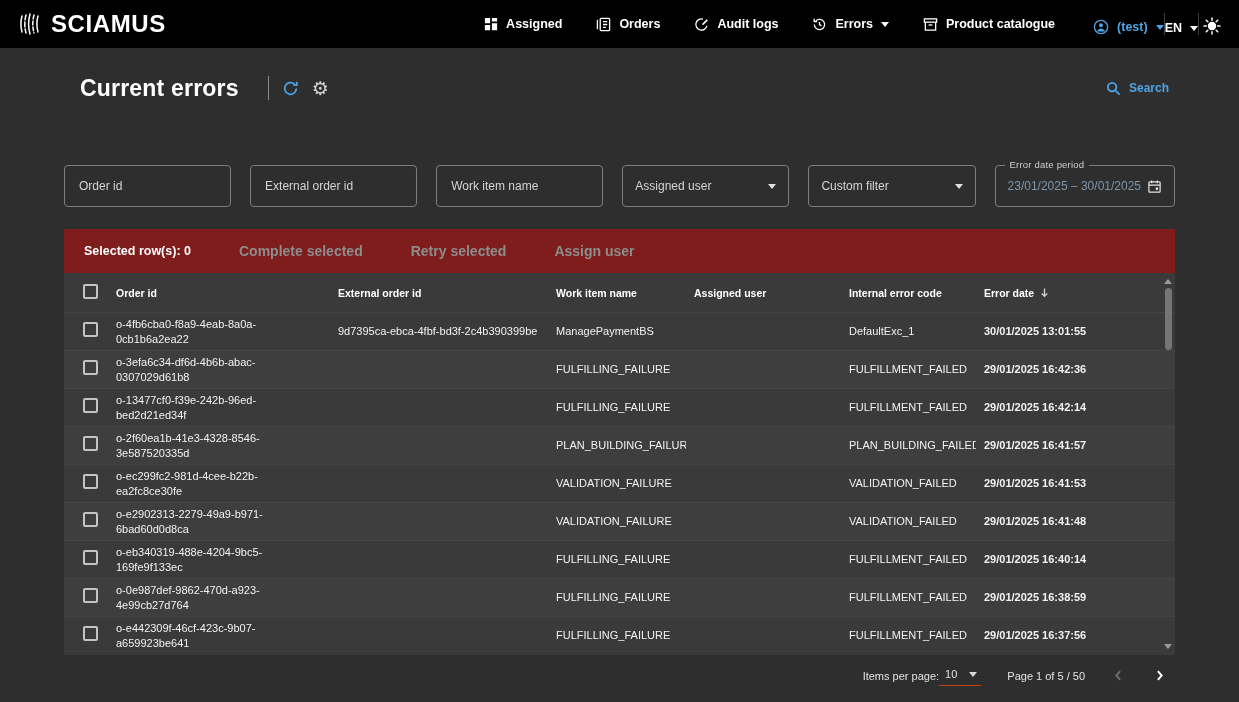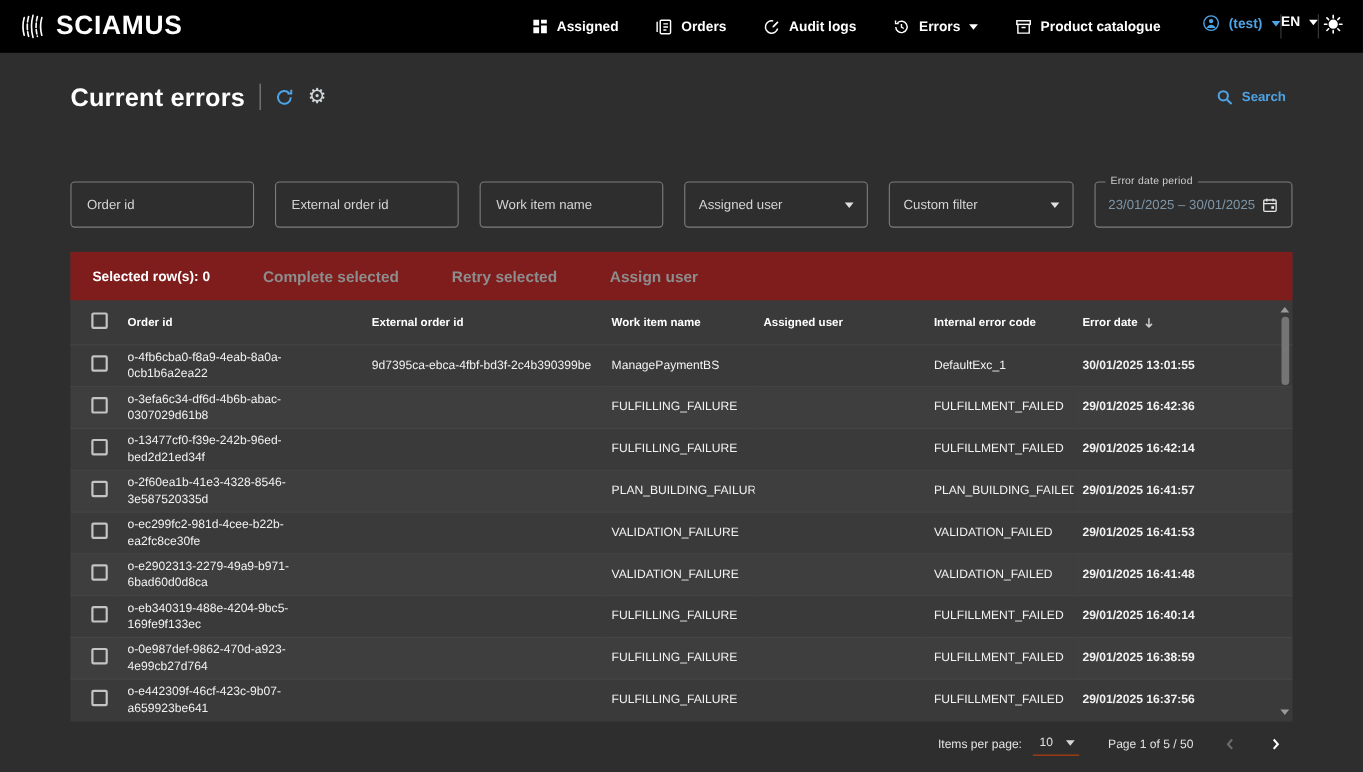--- a/index.html
+++ b/index.html
@@ -12,31 +12,31 @@
   }
   svg { display:block; }
 
   
   .topbar { height:48px; background:#000; display:flex; align-items:center; padding:0 18px; }
   .brand { display:flex; align-items:center; gap:9px; font-size:24px; font-weight:bold; letter-spacing:.6px; }
   .brand-icon { color:#fff; }
   .nav { display:flex; align-items:center; gap:34px; margin-left:auto; }
   .nav-item { display:flex; align-items:center; gap:8px; font-size:12.5px; font-weight:bold; cursor:pointer; white-space:nowrap; }
   .nav-item .ic { color:#fff; }
-  .right-group { display:flex; align-items:flex-start; margin-left:38px; }
+  .right-group { display:flex; align-items:flex-end; margin-left:38px; }
   .tb-divider { width:1px; height:22px; background:#3d3d3d; }
   .user-item { color:#4ea3e4; }
   .user-item .ic { color:#4ea3e4; }
   .caret { width:0; height:0; border-left:4px solid transparent; border-right:4px solid transparent; border-top:5px solid currentColor; display:inline-block; }
   .theme-toggle { color:#fff; margin-left:4px; }
 
   
   .main { padding:16px 64px 0 64px; }
   .title-row { display:flex; align-items:center; gap:13px; margin-top:8px; height:32px; }
-  .page-title { font-size:23px; font-weight:bold; margin:0; letter-spacing:.2px; }
+  .page-title { font-size:23px; font-weight:bold; margin:16px; letter-spacing:.2px; }
   .title-sep { width:1px; height:24px; background:#8a8a8a; }
   .icon-btn { background:none; border:none; padding:0; cursor:pointer; display:flex; align-items:center; }
   .refresh { color:#4ea3e4; }
   .gear { color:#cfd6da; font-size:19px; line-height:1; font-family:"DejaVu Sans", sans-serif; }
   .search-btn { margin-left:auto; display:flex; align-items:center; gap:8px; color:#4ea3e4; font-size:12px; font-weight:bold; cursor:pointer; background:none; border:none; font-family:inherit; }
 
   
   .filters { display:flex; gap:19px; margin-top:26px; }
   .field { flex:1; height:42px; border:1px solid #7d7d7d; border-radius:4px; display:flex; align-items:center; padding:0 12px; position:relative;margin-top:35px; }
   .field input { background:transparent; border:none; outline:none; color:#eee; font-size:12px; font-family:inherit; width:100%; }
@@ -65,21 +65,21 @@
 
   
   .scrollbar { position:absolute; top:50px; right:1px; bottom:6px; width:12px; display:flex; flex-direction:column; align-items:center; }
   .scroll-up { width:0;height:0;border-left:4px solid transparent;border-right:4px solid transparent;border-bottom:5px solid #9a9a9a; }
   .scroll-down { width:0;height:0;border-left:4px solid transparent;border-right:4px solid transparent;border-top:5px solid #9a9a9a; }
   .scroll-thumb { width:7px; height:62px; background:#757575; border-radius:4px; margin-top:4px; }
   .scroll-spacer { flex:1; }
 
   
   .pagination { display:flex; align-items:center; justify-content:flex-end; gap:26px; height:42px; padding-right:8px; font-size:11px; color:#e2e2e2; }
-  .ipp { display:flex; align-items:center; gap:10px; }
+  .ipp { display:flex; align-items:center; }
   .ipp-select { display:flex; align-items:center; gap:12px; border-bottom:1px solid #c2410c; padding:3px 4px 5px 6px; cursor:pointer; }
   .ipp-select .caret { color:#d8d8d8; }
   .page-info { color:#e2e2e2; }
   .pg-btn { background:none; border:none; padding:0; cursor:pointer; }
   .pg-prev { color:#6d6d6d; }
   .pg-next { color:#fff; }
 </style>
 </head>
 <body>
 

